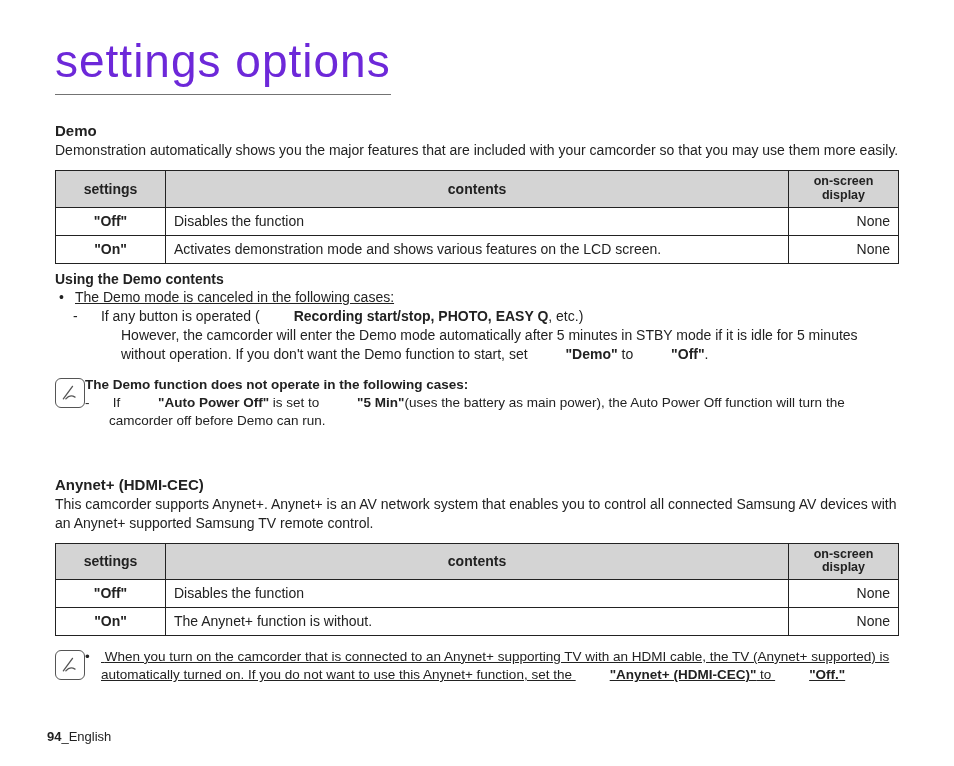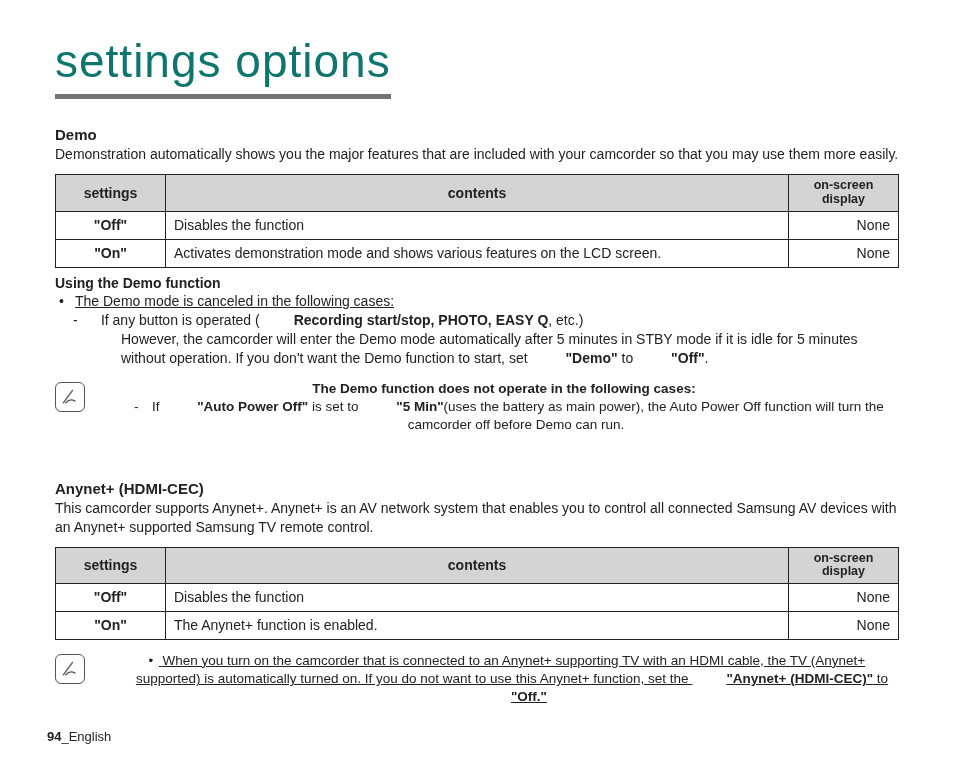--- a/index.html
+++ b/index.html
@@ -11,22 +11,22 @@
     padding: 30px 55px 20px 55px;
     color: #222;
     font-size: 14px;
     line-height: 1.35;
   }
   .page-title {
     font-family: "Helvetica Neue", Arial, sans-serif;
     font-weight: 200;
     font-size: 46px;
     letter-spacing: 1px;
-    color: #0f766e;
-    border-bottom: 5px solid #737373;
+    color: #6d28d9;
+    border-bottom: 1px solid #737373;
     display: inline-block;
     padding-bottom: 2px;
     margin-bottom: 10px;
   }
   .section-heading {
     font-weight: bold;
     font-size: 15px;
     margin-top: 16px;
   }
   .section-body { margin-bottom: 10px; }
@@ -49,21 +49,21 @@
   table.settings th.osd { font-size: 12.5px; line-height: 1.1; }
   table.settings td.set { text-align: center; font-weight: bold; width: 110px; }
   table.settings td.osd { text-align: right; width: 110px; }
   .sub-heading { font-weight: bold; margin-top: 6px; }
   ul.bullets { list-style: none; padding-left: 20px; text-decoration: underline; }
   ul.bullets > li::before { content: "•"; display:inline-block; width: 16px; margin-left:-16px; }
   ul.dashes { list-style: none; padding-left: 42px; }
   ul.dashes > li::before { content: "-"; display:inline-block; width: 24px; margin-left:-24px; }
   ul.dashes > li { padding-left: 0; }
   .indent-block { padding-left: 66px; }
-  .note-row { display: flex; align-items: flex-start; gap: 24px; margin-top: 12px; text-align: center; }
+  .note-row { display: flex; align-items: flex-start; gap: 0; margin-top: 12px; }
   .note-icon {
     width: 30px; height: 30px; flex: 0 0 30px;
     border: 1.5px solid #555; border-radius: 6px;
     display: flex; align-items: center; justify-content: center;
     margin-top: 2px;
   }
   .note-icon svg { width: 20px; height: 20px; }
   .note-text { flex: 1; font-size: 13.5px; }
   .note-text .nb { font-weight: bold; }
   .note-text ul.bullets { padding-left: 16px; }
@@ -99,21 +99,21 @@
       <td class="osd">None</td>
     </tr>
     <tr>
       <td class="set">"On"</td>
       <td>Activates demonstration mode and shows various features on the LCD screen.</td>
       <td class="osd">None</td>
     </tr>
   </tbody>
 </table>
 
-<div class="sub-heading">Using the Demo function</div>
+<div class="sub-heading">Using the Demo contents</div>
 <ul class="bullets">
   <li>The Demo mode is canceled in the following cases:</li>
 </ul>
 <ul class="dashes">
   <li>
     <span>If any button is operated (</span><b>Recording start/stop, PHOTO, EASY Q</b><span>, etc.)</span>
   </li>
 </ul>
 <div class="indent-block">
   <span>However, the camcorder will enter the Demo mode automatically after 5 minutes in STBY mode if it is idle for 5 minutes without operation. If you don't want the Demo function to start, set </span><b>"Demo"</b><span> to </span><b>"Off"</b><span>.</span>
@@ -150,21 +150,21 @@
     </tr>
   </thead>
   <tbody>
     <tr>
       <td class="set">"Off"</td>
       <td>Disables the function</td>
       <td class="osd">None</td>
     </tr>
     <tr>
       <td class="set">"On"</td>
-      <td>The Anynet+ function is enabled.</td>
+      <td>The Anynet+ function is without.</td>
       <td class="osd">None</td>
     </tr>
   </tbody>
 </table>
 
 <div class="note-row">
   <div class="note-icon">
     <svg viewBox="0 0 24 24" fill="none" stroke="#555" stroke-width="1.6">
       <path d="M4 19 L15 4 M7 19 Q12 13 18 17" stroke-linecap="round"></path>
     </svg>

